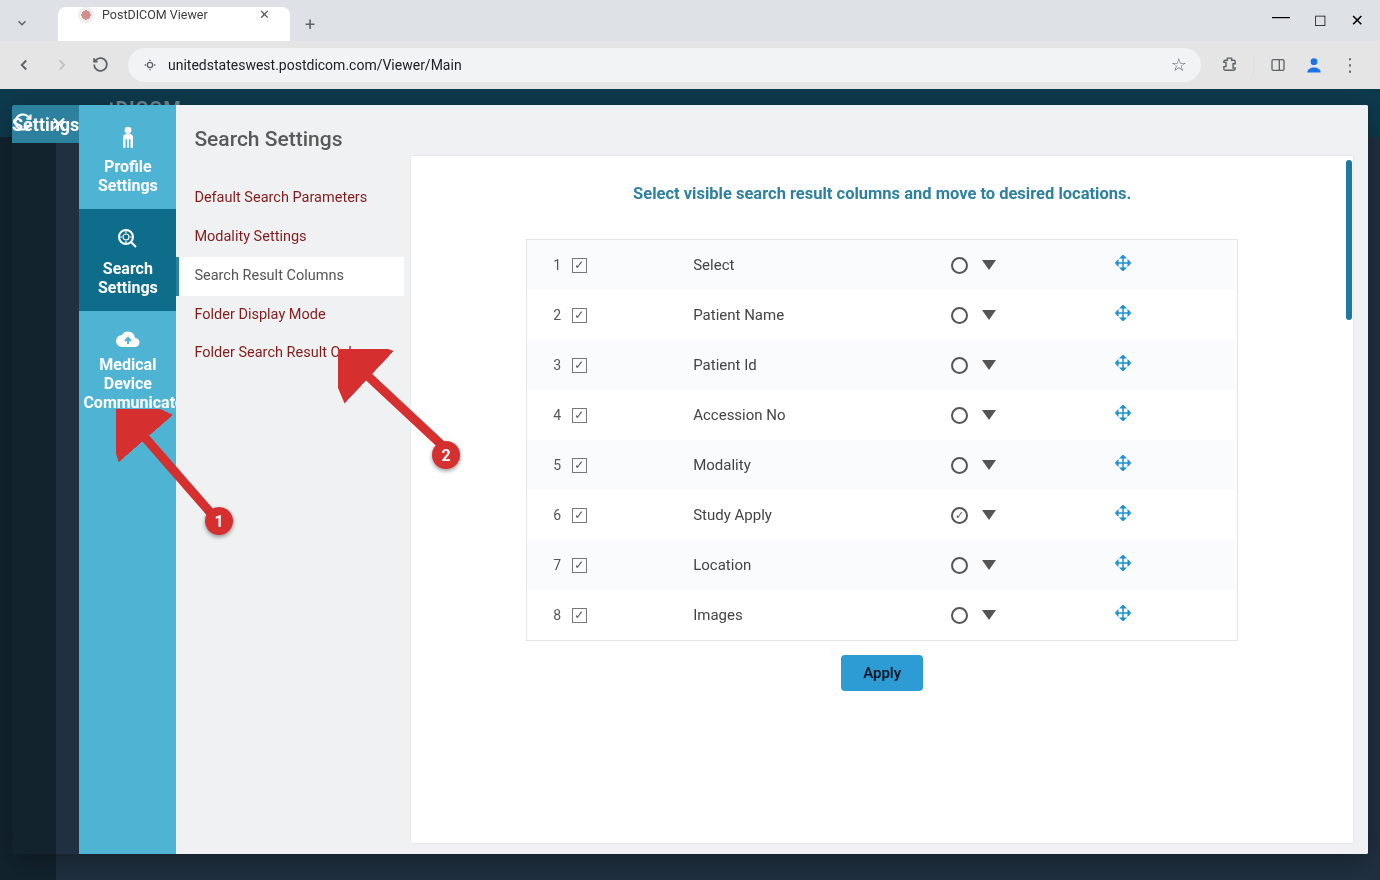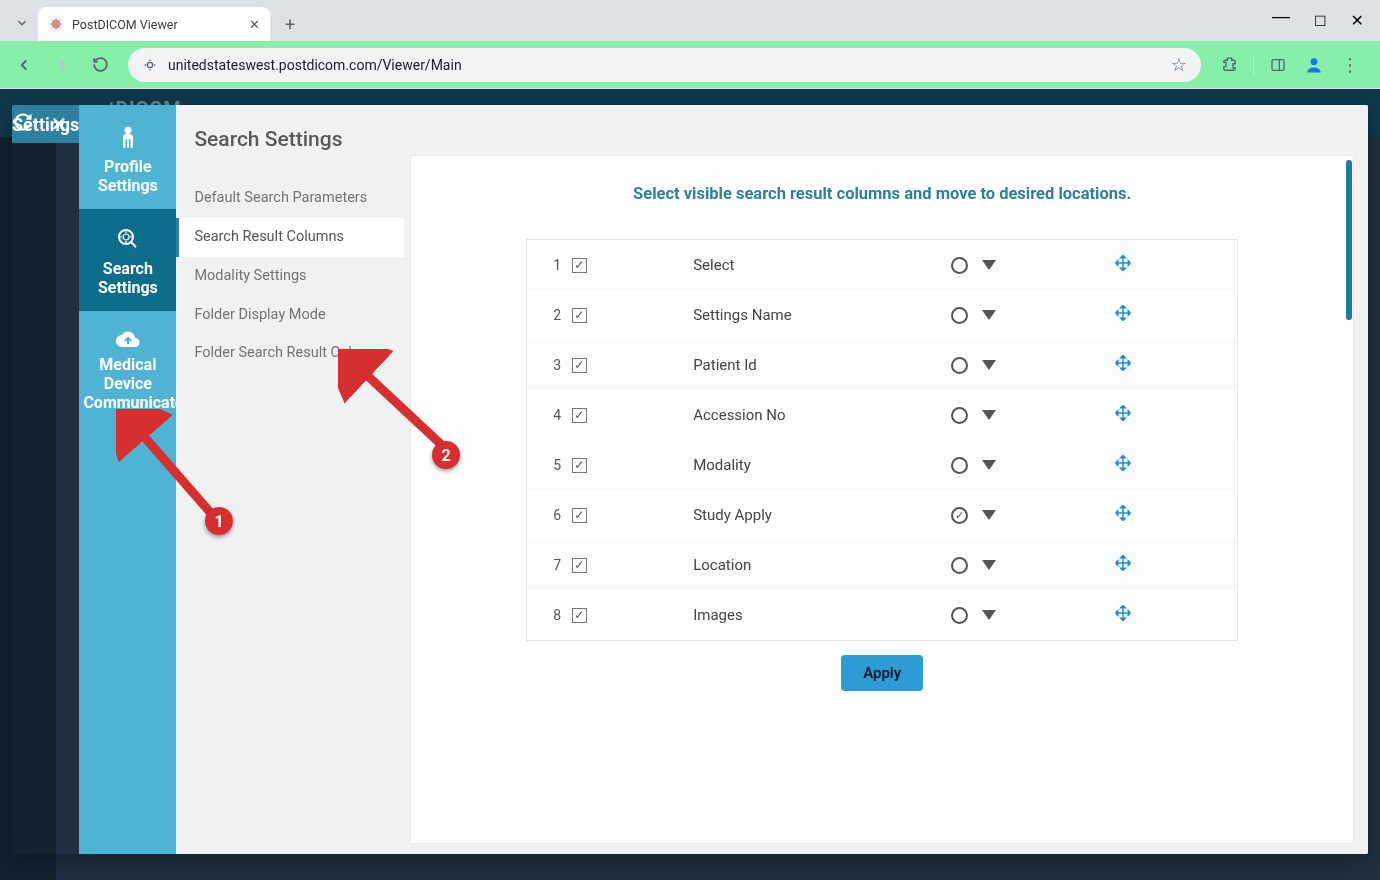--- a/index.html
+++ b/index.html
@@ -1,29 +1,29 @@
 <!DOCTYPE html>
 <html><head>
 <meta charset="utf-8">
 <style>
   * { box-sizing: border-box; margin: 0; padding: 0; font-family: -apple-system, "Segoe UI", Roboto, Arial, sans-serif; }
   html, body { width: 1380px; height: 880px; overflow: hidden; background: #fff; }
 
   
   .titlebar { height: 41px; background: #dee1e6; display: flex; align-items: flex-end; padding-left: 8px; }
   .titlebar .menu-chev { width: 28px; height: 28px; display: flex; align-items: center; justify-content: center; margin-bottom: 4px; margin-right: 2px; }
-  .tab { width: 232px; height: 34px; background: #fff; border-radius: 8px 8px 0 0; display: flex; align-items: center; padding: 0 10px; gap: 8px; font-size: 12.5px; color: #3c3c3c; }
+  .tab { width: 232px; height: 34px; background: #fff; border-radius: 8px 8px 0 0; display: flex; padding: 0 20px; gap: 8px; font-size: 12.5px; color: #3c3c3c; margin-left: 20px; }
   .tab .favicon { width: 16px; height: 16px; border-radius: 50%; background: radial-gradient(circle, #d18f8f 40%, #eee 41%);  }
   .tab .tab-title { flex: 1; }
   .tab .x { color: #555; font-size: 13px; }
   .newtab { width: 28px; height: 28px; display:flex; align-items:center; justify-content:center; color:#5f6368; font-size:18px; margin-left:6px; margin-bottom:3px;}
   .win-ctrl { margin-left: auto; display: flex; gap: 24px; padding-right: 16px; height: 100%; align-items: center; color: #000; }
   .win-ctrl span { font-size: 14px; font-family: Arial; }
 
-  .addrbar { height: 48px; background: #86efac; border-bottom: 1px solid #e4e4e4; display: flex; align-items: center; padding: 0 8px; gap: 6px; }
+  .addrbar { height: 48px; background: #e5e5e5; border-bottom: 1px solid #e4e4e4; display: flex; align-items: center; padding: 0 8px; gap: 6px; }
   .nav-btn { width: 32px; height: 32px; display:flex; align-items:center; justify-content:center; color:#5f6368; border-radius:50%; font-size:18px;}
   .nav-btn.dis { color: #bfc3c7; }
   .url-pill { flex:1; height: 34px; background: #f1f3f4; border-radius: 17px; display:flex; align-items:center; padding: 0 14px; gap: 10px; font-size: 14px; color:#5f6368; margin-left:6px;}
   .url-pill svg { flex-shrink:0;}
   .url-text { color: #202124; }
   .url-right { margin-left:auto; display:flex; gap:6px; align-items:center;}
   .toolbar-right { display:flex; gap:4px; align-items:center; padding: 0 6px; }
   .toolbar-right .ic { width:32px; height:32px; display:flex; align-items:center; justify-content:center; color:#5f6368; font-size:17px;}
   .sep { width:1px; height:20px; background:#ddd; margin:0 4px;}
 
@@ -39,21 +39,21 @@
   .ov-title .rt { position:absolute; right:12px; display:flex; gap:18px; align-items:center;}
   .ov-body { flex:1; display:flex; background:#f0f1f2; }
 
   .side { width:97px; background:#4fb3d4; display:flex; flex-direction:column; }
   .side .item { padding: 18px 4px 14px; text-align:center; color:#fff; font-size:16px; font-weight:700; cursor:pointer;}
   .side .item.active { background:#0f6d8c; }
   .side .ic { display:block; margin:0 auto 8px;}
 
   .sub { width:228px; background:#f0f1f2; padding-top:22px; }
   .sub-title { font-size:21px; color:#595959; padding: 0 0 28px 18px; font-weight:500;}
-  .sub-item { padding: 10px 12px 10px 18px; font-size:14.5px; color:#737373; cursor:pointer; line-height:1.3;}
+  .sub-item { padding: 10px 12px 10px 18px; font-size:14.5px; color:#7f1d1d; cursor:pointer; line-height:1.3;}
   .sub-item.active { background:#fff; border-left:3px solid #2d819e; padding-left:15px; color:#555;}
 
   .main { flex:1; background:#f0f1f2; padding: 50px 14px 10px 6px; position:relative;}
   .panel { background:#fff; height:100%; border-radius:2px; position:relative; overflow:hidden; border:1px solid #e9e9e9;}
   .panel-scroll { position:absolute; right:0; top:0; bottom:0; width:8px;}
   .panel-scroll .thumb { position:absolute; right:1px; top:4px; width:6px; height:160px; background:#1c7aa0; border-radius:3px;}
   .instr { text-align:center; color:#2d819e; font-size:16.5px; padding: 28px 0 36px; font-weight: bold;}
   .tbl { margin: 0 auto; width: 712px; border:1px solid #e4e6e8; font-size:15px; color:#444;}
   .tbl .hdr { display:flex; align-items:center; height:52px; padding:0 14px; color:#2d819e; font-size:14.5px; border-bottom:1px solid #e4e6e8;}
   .tbl .row { display:flex; align-items:center; height:50px; padding:0 14px; }
@@ -197,22 +197,22 @@
               <polyline points="9 12 12 9 15 12" fill="none" stroke="#4fb3d4" stroke-width="2"></polyline>
               <line x1="12" y1="9" x2="12" y2="15" stroke="#4fb3d4" stroke-width="2"></line>
             </svg>
           <span>Medical Device Communicator</span>
         </div>
       </div>
 
       <div class="sub">
         <div class="sub-title">Search Settings</div>
         <div class="sub-item">Default Search Parameters</div>
+        <div class="sub-item">Modality Settings</div>
         <div class="sub-item active">Search Result Columns</div>
-        <div class="sub-item">Modality Settings</div>
         <div class="sub-item">Folder Display Mode</div>
         <div class="sub-item">Folder Search Result Columns</div>
       </div>
 
       <div class="main">
         <div class="panel">
           <div class="instr">Select visible search result columns and move to desired locations.</div>
 
           <div class="tbl">
             <div id="rows-container">
@@ -238,21 +238,21 @@
                       </svg></span>
                   </span>
                   <span class="c-reset"></span>
                 </div>
                 <div class="row">
                   <span class="c-num">2</span>
                   <span class="c-vis">
                     <span class="cb checked"></span>
                   </span>
                   <span class="c-pad"></span>
-                  <span class="c-name">Settings Name</span>
+                  <span class="c-name">Patient Name</span>
                   <span class="c-sort">
                     <span class="circ "></span>
                     <span class="tri"></span>
                   </span>
                   <span class="c-move">
                     <span class="move-ic"><svg width="18" height="18" viewBox="0 0 24 24" fill="none" stroke="#1c8fcf" stroke-width="2">
                         <polyline points="12 2 9 5 15 5 12 2"></polyline>
                         <polyline points="12 22 9 19 15 19 12 22"></polyline>
                         <polyline points="2 12 5 9 5 15 2 12"></polyline>
                         <polyline points="22 12 19 9 19 15 22 12"></polyline>

